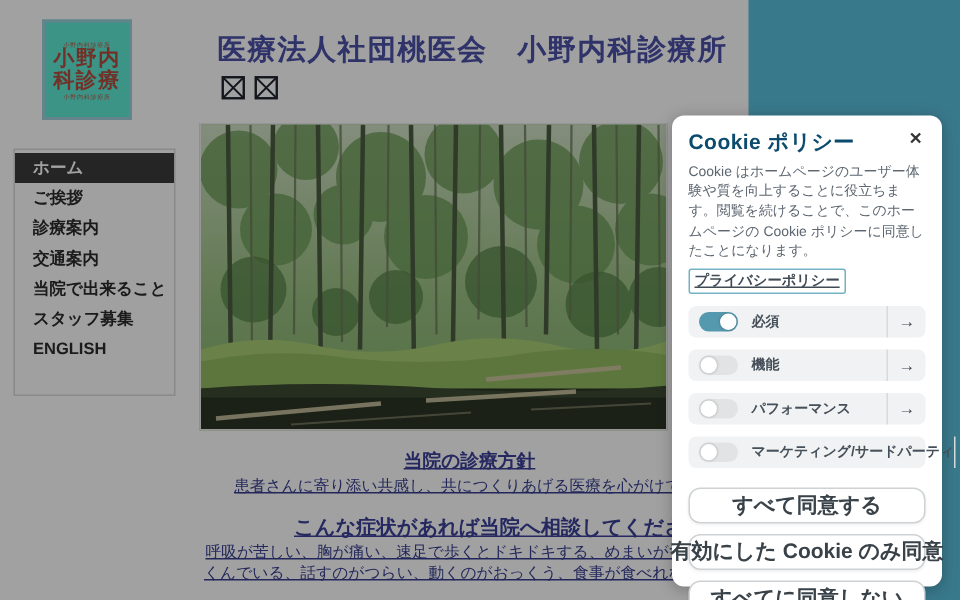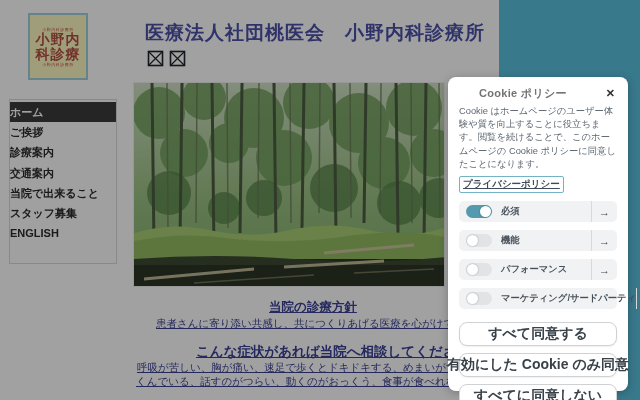--- a/index.html
+++ b/index.html
@@ -3,37 +3,37 @@
 <meta charset="utf-8">
 <style>
   html,body{margin:0;padding:0;background:#e8e8e8;}
   .stage{position:relative;width:640px;height:400px;overflow:hidden;
          font-family:"Liberation Sans",sans-serif;background:#fff;}
 
   
   .page{position:absolute;inset:0;background:#ffffff;}
 
   .seal-logo{position:absolute;left:28px;top:13px;width:60px;height:67px;
-    background:#fef9c3;border:2px solid #9fd0dc;box-sizing:border-box;
+    background:#5eead4;border:2px solid #9fd0dc;box-sizing:border-box;
     display:flex;flex-direction:column;align-items:center;justify-content:center;
     font-family:"DejaVu Serif","Liberation Serif",serif;color:#b34f42;}
   .seal-tiny{font-size:4px;letter-spacing:.5px;line-height:5px;color:#c05848;white-space:nowrap;}
   .seal-row{font-size:14px;font-weight:700;line-height:15px;letter-spacing:1px;color:#b34f42;}
 
   .page-title{position:absolute;left:130px;top:20px;width:370px;margin:0;
     text-align:center;font-family:"DejaVu Serif","Liberation Serif",serif;
     font-size:19px;font-weight:600;color:#4b51a8;letter-spacing:1px;white-space:nowrap;}
 
   .broken-icons{position:absolute;left:147px;top:50px;display:flex;gap:5px;}
   .broken-icons svg{display:block;}
 
   .sidebar{position:absolute;left:9px;top:99px;width:108px;height:165px;
     background:#fdfdfd;border:1px solid #d9d9d9;box-sizing:border-box;
     display:flex;flex-direction:column;padding-top:2px;}
-  .side-item{height:20.2px;line-height:20.2px;
+  .side-item{height:20.2px;line-height:20.2px;padding-left:12px;
     font-size:11px;font-weight:700;color:#2b2b2b;white-space:nowrap;cursor:pointer;}
   .side-item.active{background:#3c3c3c;color:#ffffff;}
 
   .photo{position:absolute;left:133px;top:82px;width:312px;height:205px;
     border:1px solid #f0f0f0;box-sizing:border-box;overflow:hidden;background:#9fc08c;}
   .photo svg{display:block;}
 
   .jp-serif{font-family:"DejaVu Serif","Liberation Serif",serif;white-space:nowrap;text-decoration:underline;}
   .c-head1{position:absolute;left:130px;top:299px;width:366px;text-align:center;
     font-size:12.5px;font-weight:700;color:#3b4198;}
@@ -47,21 +47,21 @@
 
   
   .teal-panel{position:absolute;left:499px;top:0;width:141px;height:400px;
     background:#39798c;z-index:20;}
 
   
   .dialog{position:absolute;left:448px;top:77px;width:180px;height:314px;
     background:#ffffff;border-radius:8px;z-index:30;box-sizing:border-box;
     padding:9px 11px;box-shadow:0 2px 10px rgba(0,0,0,.25);color:#46505a;}
   .dlg-head{display:flex;align-items:flex-start;}
-  .dlg-title{font-size:11px;font-weight:700;color:#737373;letter-spacing:.3px;margin-left:20px;}
+  .dlg-title{font-size:14px;font-weight:700;color:#0c4a6e;letter-spacing:.3px;}
   .dlg-close{margin-left:auto;font-size:11px;font-weight:700;color:#333;cursor:pointer;
     line-height:11px;padding:2px;}
   .dlg-body{font-size:9.3px;line-height:13.2px;color:#5c6670;margin-top:4px;}
   .dlg-link{display:inline-block;margin-top:5px;margin-bottom:8px;
     font-size:9.5px;font-weight:700;color:#414b55;text-decoration:underline;
     border:1.5px solid #74b3c6;border-radius:2px;padding:1px 3px;cursor:pointer;}
 
   .toggle-row{display:flex;align-items:center;background:#f1f2f3;border-radius:5px;
     height:21px;margin-bottom:8px;padding-left:7px;box-sizing:border-box;}
   .toggle{width:26px;height:13px;border-radius:7px;background:#e2e3e5;position:relative;

